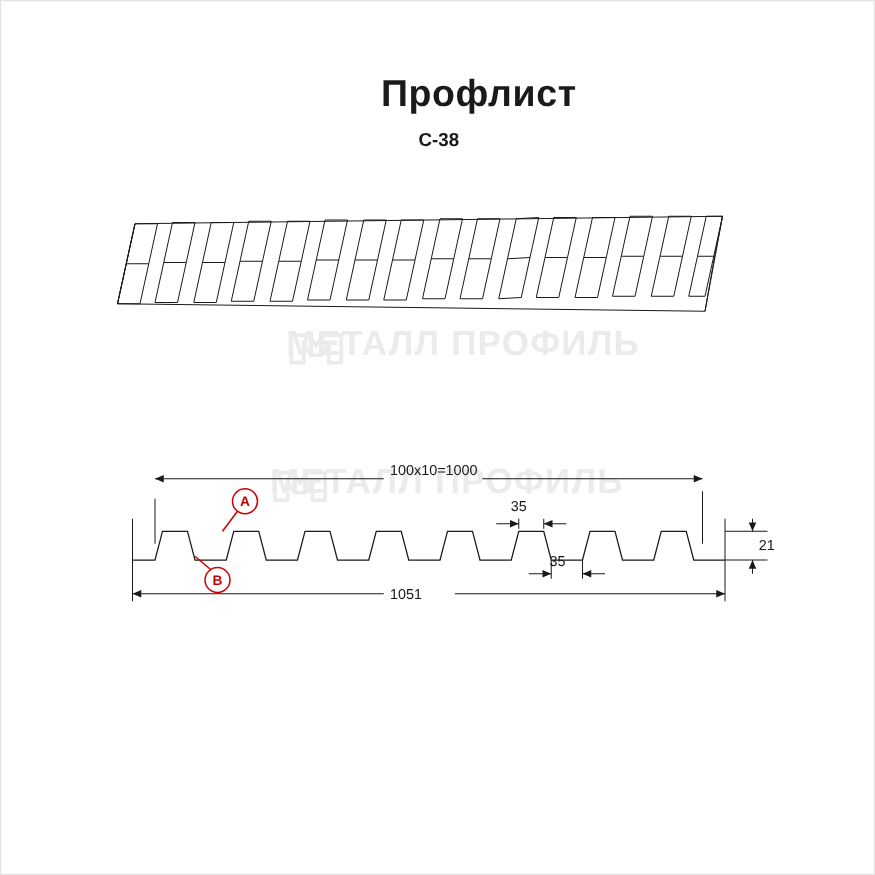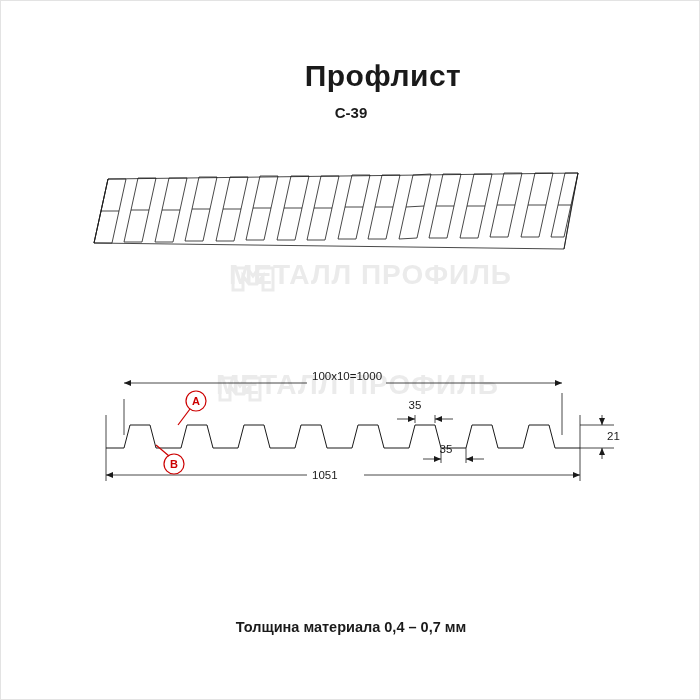--- a/index.html
+++ b/index.html
@@ -114,21 +114,21 @@
     font-weight: bold;
     fill: #cc0000;
   }
 </style>
 </head>
 <body>
 
 <div class="page">
 
   <div class="title">Профлист</div>
-  <div class="subtitle">С-39</div>
+  <div class="subtitle">С-38</div>
 
   <div class="sheet3d">
     <svg width="535" height="130" viewBox="0 0 535 130">
       <g class="ln-thin">
 
         <path d="M22,28 L492,22"></path>
 
         <path d="M22,28 L8,92 L478,98 L492,22"></path>
 
         <path d="M22,28 L15,60 L8,92"></path>
@@ -329,15 +329,14 @@
 
       <g>
         <circle class="callout-c" cx="88" cy="111" r="10"></circle>
         <text class="callout-t" x="88" y="115" text-anchor="middle">B</text>
         <path class="callout-c" d="M83,103 L70,92" stroke-width="1"></path>
       </g>
 
     </svg>
   </div>
 
-  <div class="footer-note">Толщина материала 0,4 – 0,7 мм</div>
 
 </div>
 
 </body></html>

